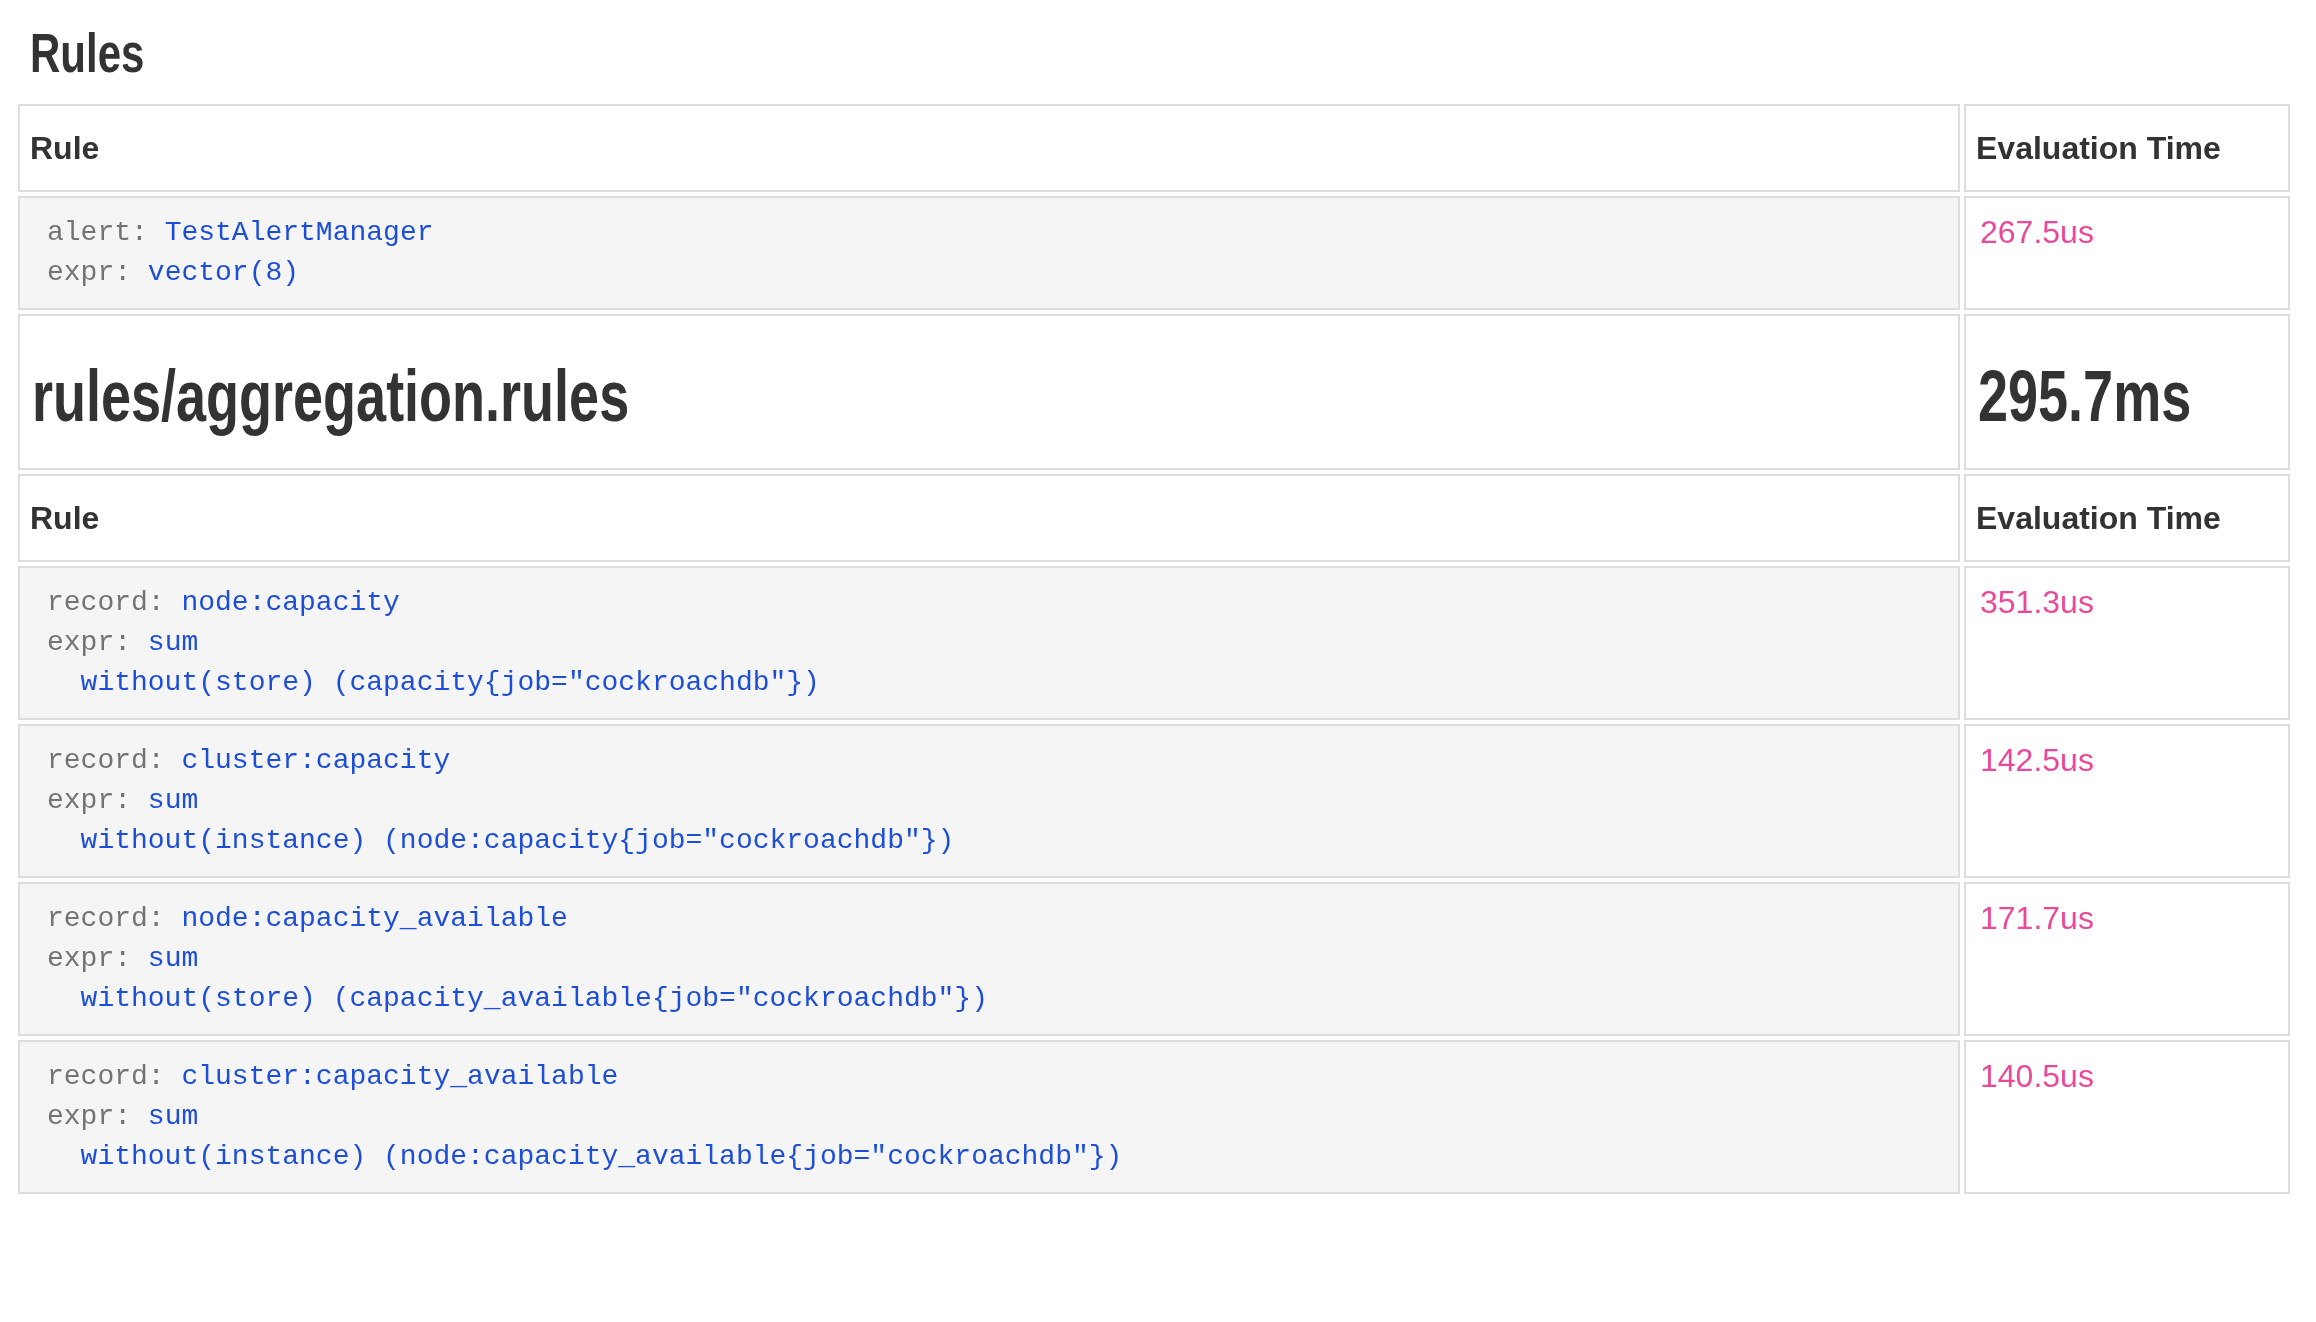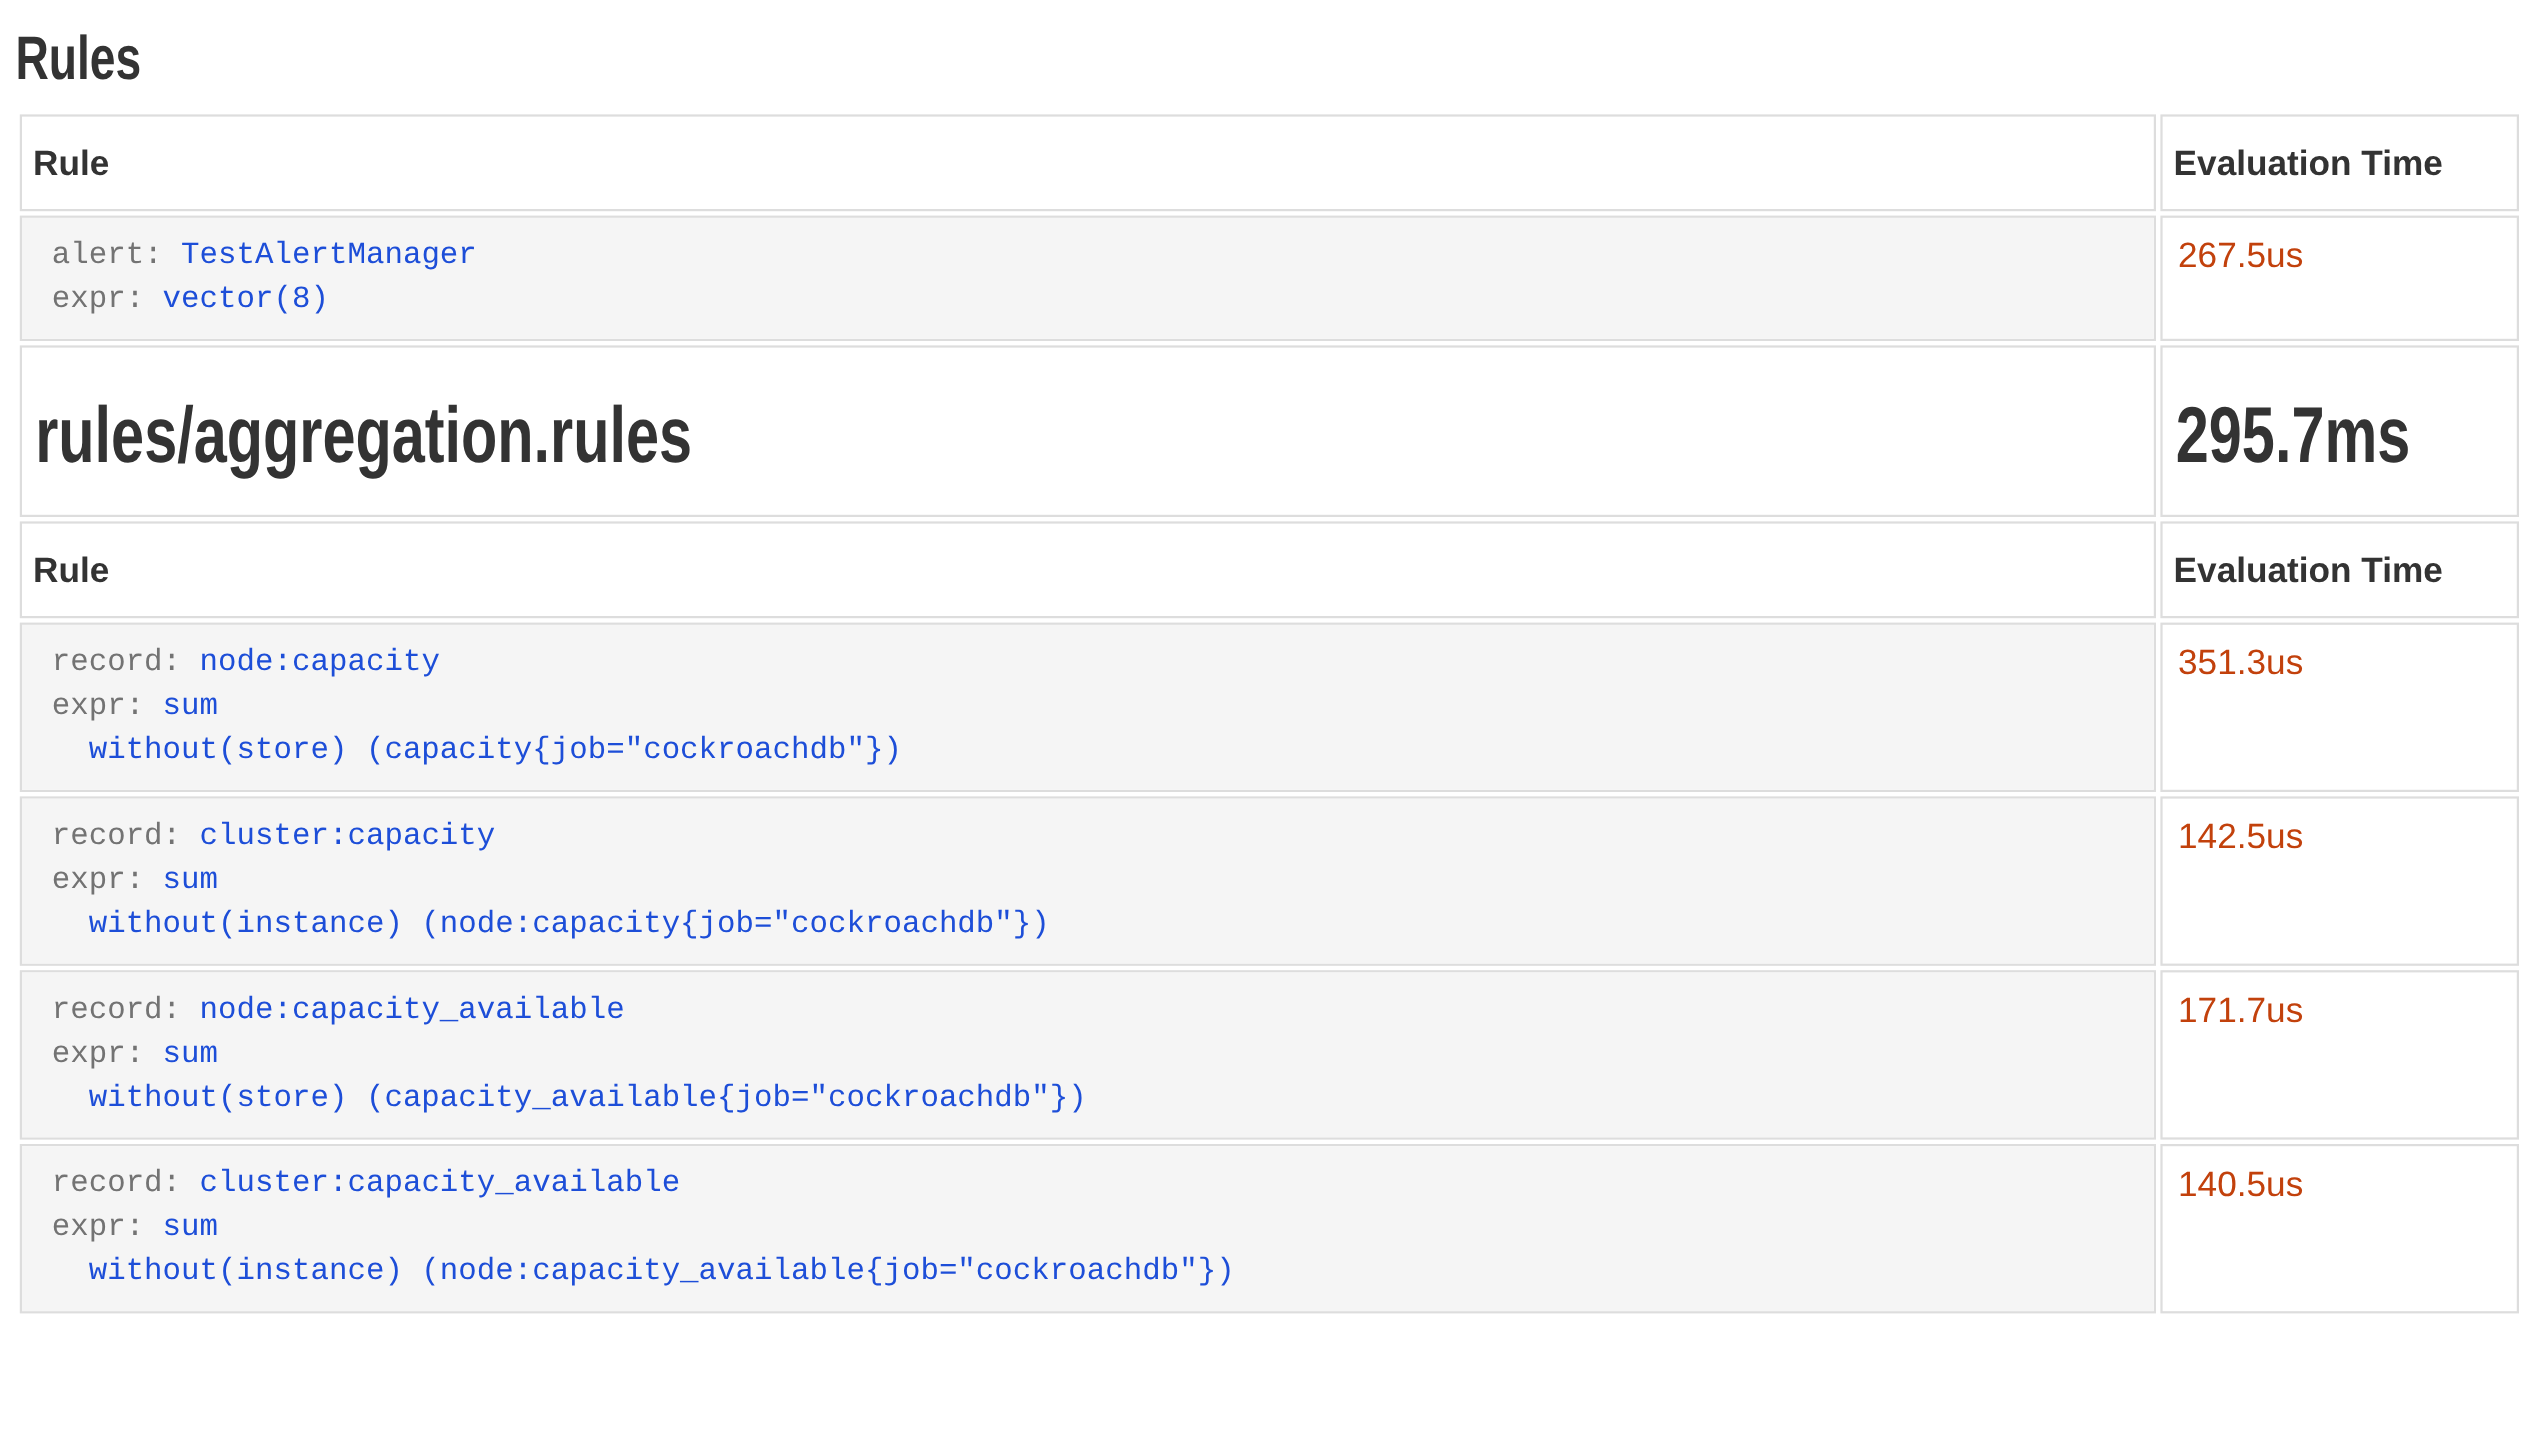--- a/index.html
+++ b/index.html
@@ -2,21 +2,21 @@
 <html><head>
 <meta charset="utf-8">
 <style>
   html, body { margin: 0; }
   body {
     width: 2316px; height: 1322px; box-sizing: border-box;
     padding: 0 22px 0 14px; background: #ffffff; overflow: hidden;
     font-family: "Liberation Sans", "DejaVu Sans", sans-serif; color: #333;
   }
   h1 {
-    font-size: 56px; line-height: 66px; margin: 20px 0 14px;
+    font-size: 56px; line-height: 66px; margin: 20px 16px 14px;
     font-weight: 700; color: #333;
   }
   table.rules {
     width: 100%; table-layout: fixed;
     border-collapse: separate; border-spacing: 4px;
   }
   col.col-eval { width: 326px; }
   th, td {
     border: 2px solid #ddd; text-align: left; vertical-align: top;
     background: #fff; overflow: hidden;
@@ -26,21 +26,21 @@
   h2 { font-size: 72px; line-height: 80px; margin: 26px 0 18px; font-weight: 700; color: #333; white-space: nowrap; }
   .condensed { display: inline-block; transform: scaleX(0.75); transform-origin: 0 50%; white-space: nowrap; }
   td.rule-cell { padding: 0; }
   td.rule-cell pre {
     margin: 0; padding: 15px 20px 15px 27px; background: #f5f5f5;
     font-family: "Liberation Mono", "DejaVu Sans Mono", monospace;
     font-size: 28px; line-height: 40px; color: #000; white-space: pre; overflow: hidden;
   }
   span.lbl { color: #737373; }
   a.code-link { color: #1d4ed8; text-decoration: none; }
-  td.eval-cell { padding: 12px 14px; font-size: 32px; line-height: 44px; color: #c2410c; }
+  td.eval-cell { padding: 12px 14px; font-size: 32px; line-height: 44px; color: #ec4899; }
 </style>
 </head>
 <body>
 
 <h1><span class="condensed">Rules</span></h1>
 
 <table class="rules">
   <colgroup>
       <col>
       <col class="col-eval">

